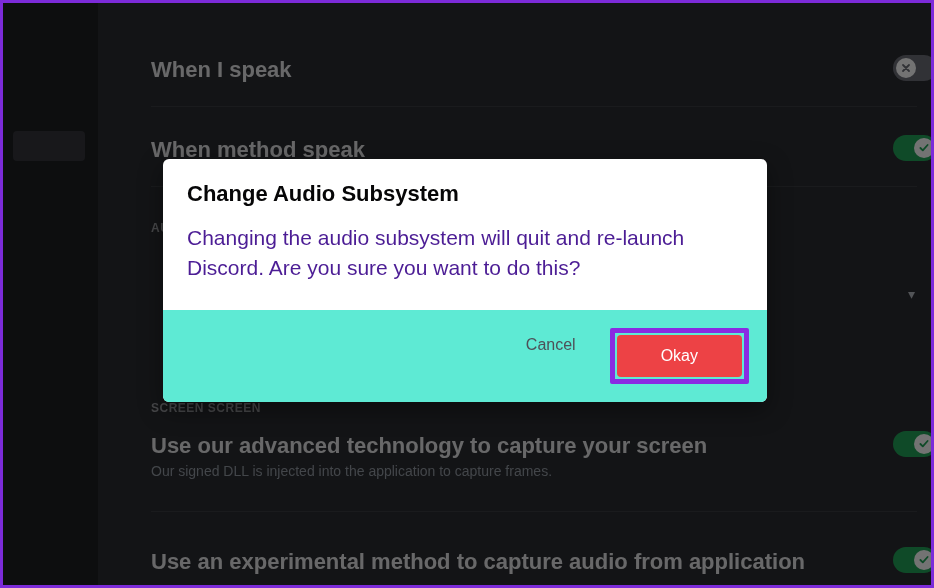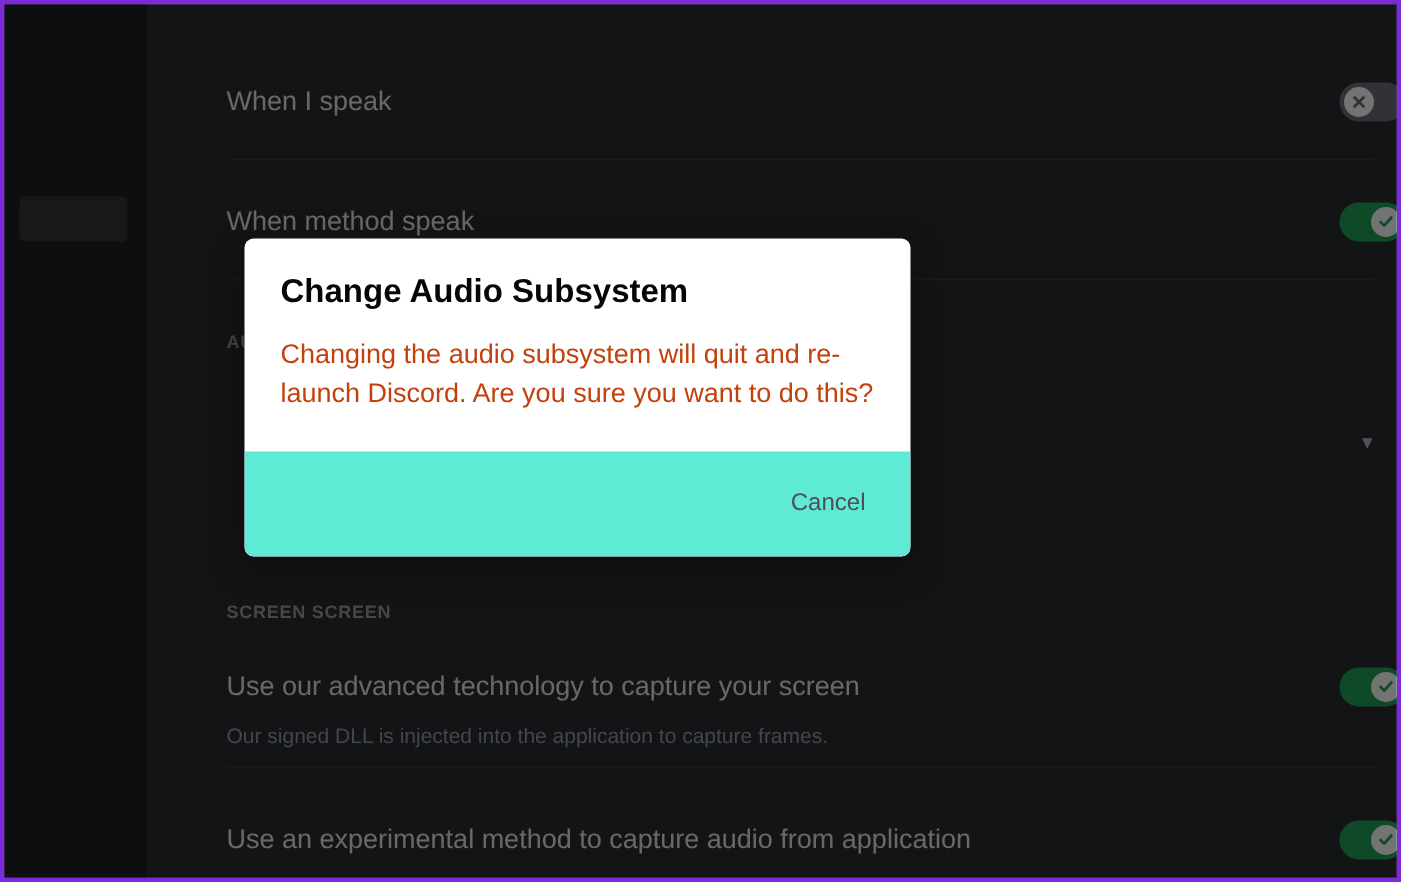--- a/index.html
+++ b/index.html
@@ -48,28 +48,28 @@
       position: absolute;
       left: 148px;
       top: 0;
       right: 0;
       height: 100%;
       color: #dbdee1;
     }
 
     .setting-row { position: absolute; left: 0; right: 0; }
     .setting-title {
-      font-size: 18px;
+      font-size: 22px;
       color: #e6e7e8;
-      font-weight: 400;
+      font-weight: 700;
     }
     .setting-subtext {
       font-size: 14px;
       color: #949ba4;
-      margin-top: 14px;
+      margin-top: 4px;
     }
     .section-header {
       font-size: 12px;
       font-weight: 700;
       letter-spacing: 0.5px;
       color: #9c9da2;
     }
     .divider {
       position: absolute;
       left: 0;
@@ -106,36 +106,36 @@
     .dim-overlay {
       position: absolute;
       inset: 0;
       background: rgba(0,0,0,0.55);
     }
 
     .modal {
       position: absolute;
       left: 160px;
       top: 156px;
-      width: 444px;
+      width: 604px;
       background: #fff;
       border-radius: 6px;
       box-shadow: 0 8px 24px rgba(0,0,0,0.4);
       overflow: hidden;
     }
     .modal-body { padding: 22px 24px 26px 24px; }
     .modal-title {
       font-size: 22px;
       font-weight: 700;
       color: #060607;
       margin-bottom: 16px;
     }
     .modal-text {
-      font-size: 18px;
-      color: #c2410c;
+      font-size: 21px;
+      color: #4c1d95;
       line-height: 1.45;
     }
     .modal-footer {
       background: #5eead4;
       padding: 18px 18px 18px 18px;
       display: flex;
       justify-content: flex-end;
       align-items: flex-start;
       gap: 22px;
     }
@@ -206,21 +206,21 @@
     </div>
 
     <div class="setting-row" style="top:283px">
       <div class="dropdown-chevron">▾</div>
     </div>
 
     <div class="setting-row" style="top:398px">
       <div class="section-header">SCREEN SCREEN</div>
     </div>
 
-    <div class="setting-row" style="top:444px">
+    <div class="setting-row" style="top:430px">
       <div class="setting-title">Use our advanced technology to capture your screen</div>
       <div class="setting-subtext">Our signed DLL is injected into the application to capture frames.</div>
       <div class="toggle on" style="top:-2px">
         <div class="knob">
           <svg viewBox="0 0 20 20">
               <path d="M4 10 L8 14 L16 5" stroke="#23a559" stroke-width="3" fill="none" stroke-linecap="round" stroke-linejoin="round"></path>
             </svg>
         </div>
       </div>
     </div>
@@ -243,14 +243,17 @@
 
 <div class="dim-overlay"></div>
 
 <div class="modal">
   <div class="modal-body">
     <div class="modal-title">Change Audio Subsystem</div>
     <div class="modal-text">Changing the audio subsystem will quit and re-launch Discord. Are you sure you want to do this?</div>
   </div>
   <div class="modal-footer">
     <button class="btn-cancel">Cancel</button>
+    <div class="btn-okay-wrap">
+      <button class="btn-okay">Okay</button>
+    </div>
   </div>
 </div>
 
 </body></html>

